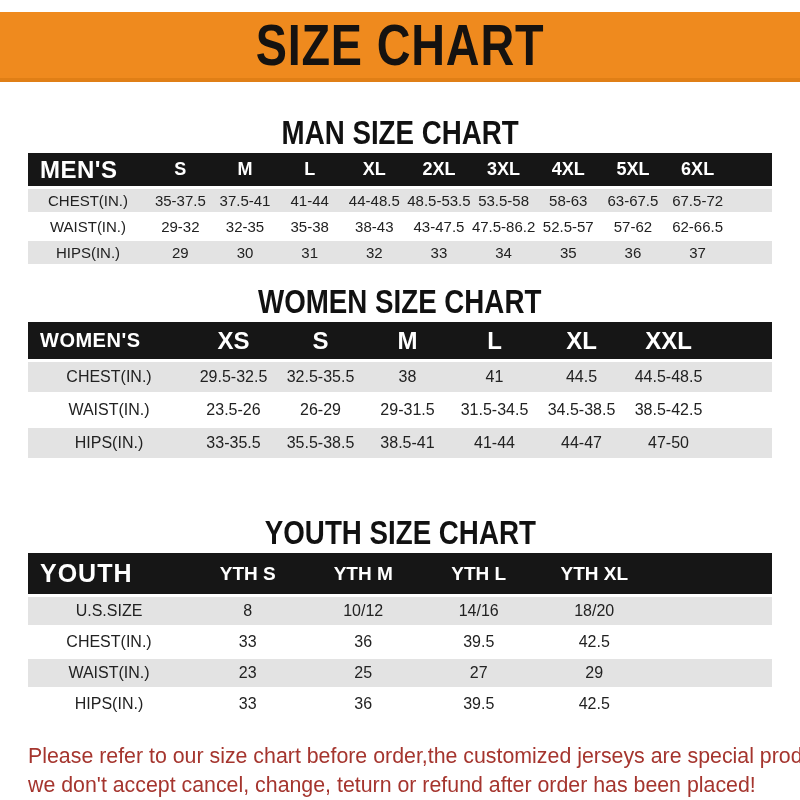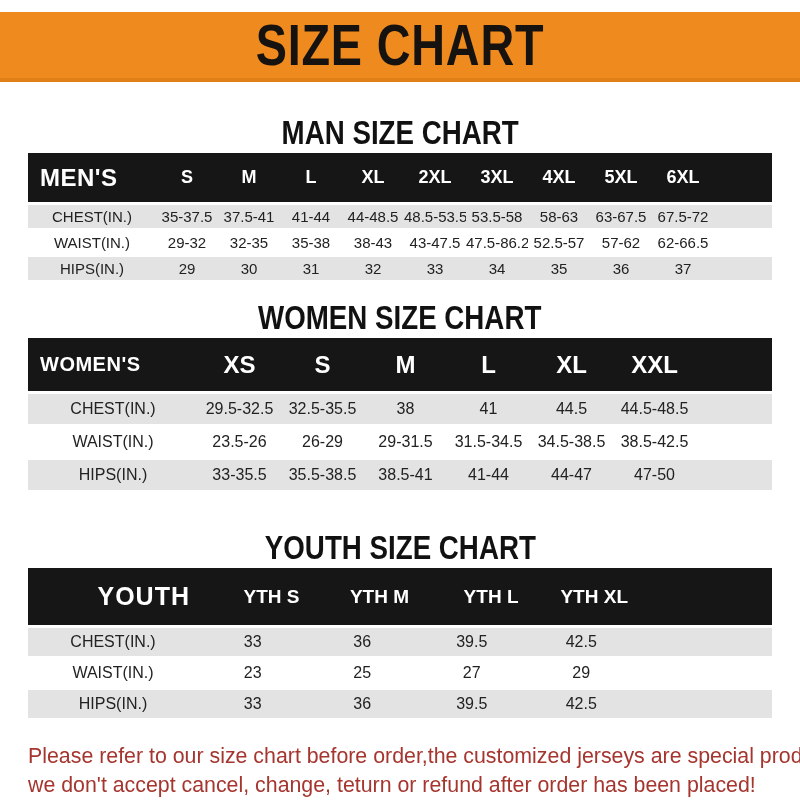--- a/index.html
+++ b/index.html
@@ -34,39 +34,39 @@
   .section-heading .htxt{
     display:inline-block;
     transform:scaleX(.84);
     font-size:33px;line-height:1;
     font-weight:800;
     color:#111;
     white-space:nowrap;
   }
   .h-man{margin-top:34px;}
   .h-women{margin-top:18px;}
-  .h-youth{margin-top:38px;}
+  .h-youth{margin-top:55px;}
   
   table.size-table{
     width:744px;
     margin:0 auto;
     border-collapse:separate;
     border-spacing:0 3px;
     table-layout:fixed;
     background:#ffffff;
   }
   .t-man{margin-top:14px;}
   .t-women{margin-top:14px;}
   .t-youth{margin-top:14px;}
   thead tr{background:#161616;}
   thead th{
     color:#ffffff;
     font-weight:bold;
     text-align:center;
-    padding:8px;
+    padding:0;
     overflow:hidden;white-space:nowrap;
   }
   thead th.label{text-align:left;padding-left:12px;}
   tbody tr:nth-child(odd){background:#e3e3e3;}
   tbody tr:nth-child(even){background:#ffffff;}
   tbody td{
     color:#222;
     text-align:center;
     padding:0;
     white-space:nowrap;overflow:hidden;
@@ -77,21 +77,21 @@
   .t-man tbody td{height:23px;font-size:15px;}
   .t-man th.label{width:108px;}
   .t-man th.filler{width:42px;}
   
   .t-women thead th{height:37px;font-size:24px;}
   .t-women thead th.label{font-size:20px;letter-spacing:.5px;}
   .t-women tbody td{height:30px;font-size:16px;}
   .t-women th.label{width:150px;}
   .t-women th.filler{width:60px;}
   
-  .t-youth thead th{height:41px;font-size:19px;text-align:right;}
+  .t-youth thead th{height:41px;font-size:19px;}
   .t-youth thead th.label{font-size:25px;letter-spacing:1px;}
   .t-youth tbody td{height:28px;font-size:16px;}
   .t-youth th.label{width:150px;}
   .t-youth th.filler{width:120px;}
   
   .note{
     margin:20px 0 0 28px;
     color:#a5352e;
     font-size:22px;
     line-height:1.32;
@@ -231,20 +231,28 @@
         <th class="label">YOUTH</th>
         <th class="size">YTH S</th>
         <th class="size">YTH M</th>
         <th class="size">YTH L</th>
         <th class="size">YTH XL</th>
         <th class="filler"></th>
       </tr>
     </thead>
   <tbody>
       <tr>
+        <td class="rowlabel">U.S.SIZE</td>
+        <td class="val">8</td>
+        <td class="val">10/12</td>
+        <td class="val">14/16</td>
+        <td class="val">18/20</td>
+        <td class="filler"></td>
+      </tr>
+      <tr>
         <td class="rowlabel">CHEST(IN.)</td>
         <td class="val">33</td>
         <td class="val">36</td>
         <td class="val">39.5</td>
         <td class="val">42.5</td>
         <td class="filler"></td>
       </tr>
       <tr>
         <td class="rowlabel">WAIST(IN.)</td>
         <td class="val">23</td>

